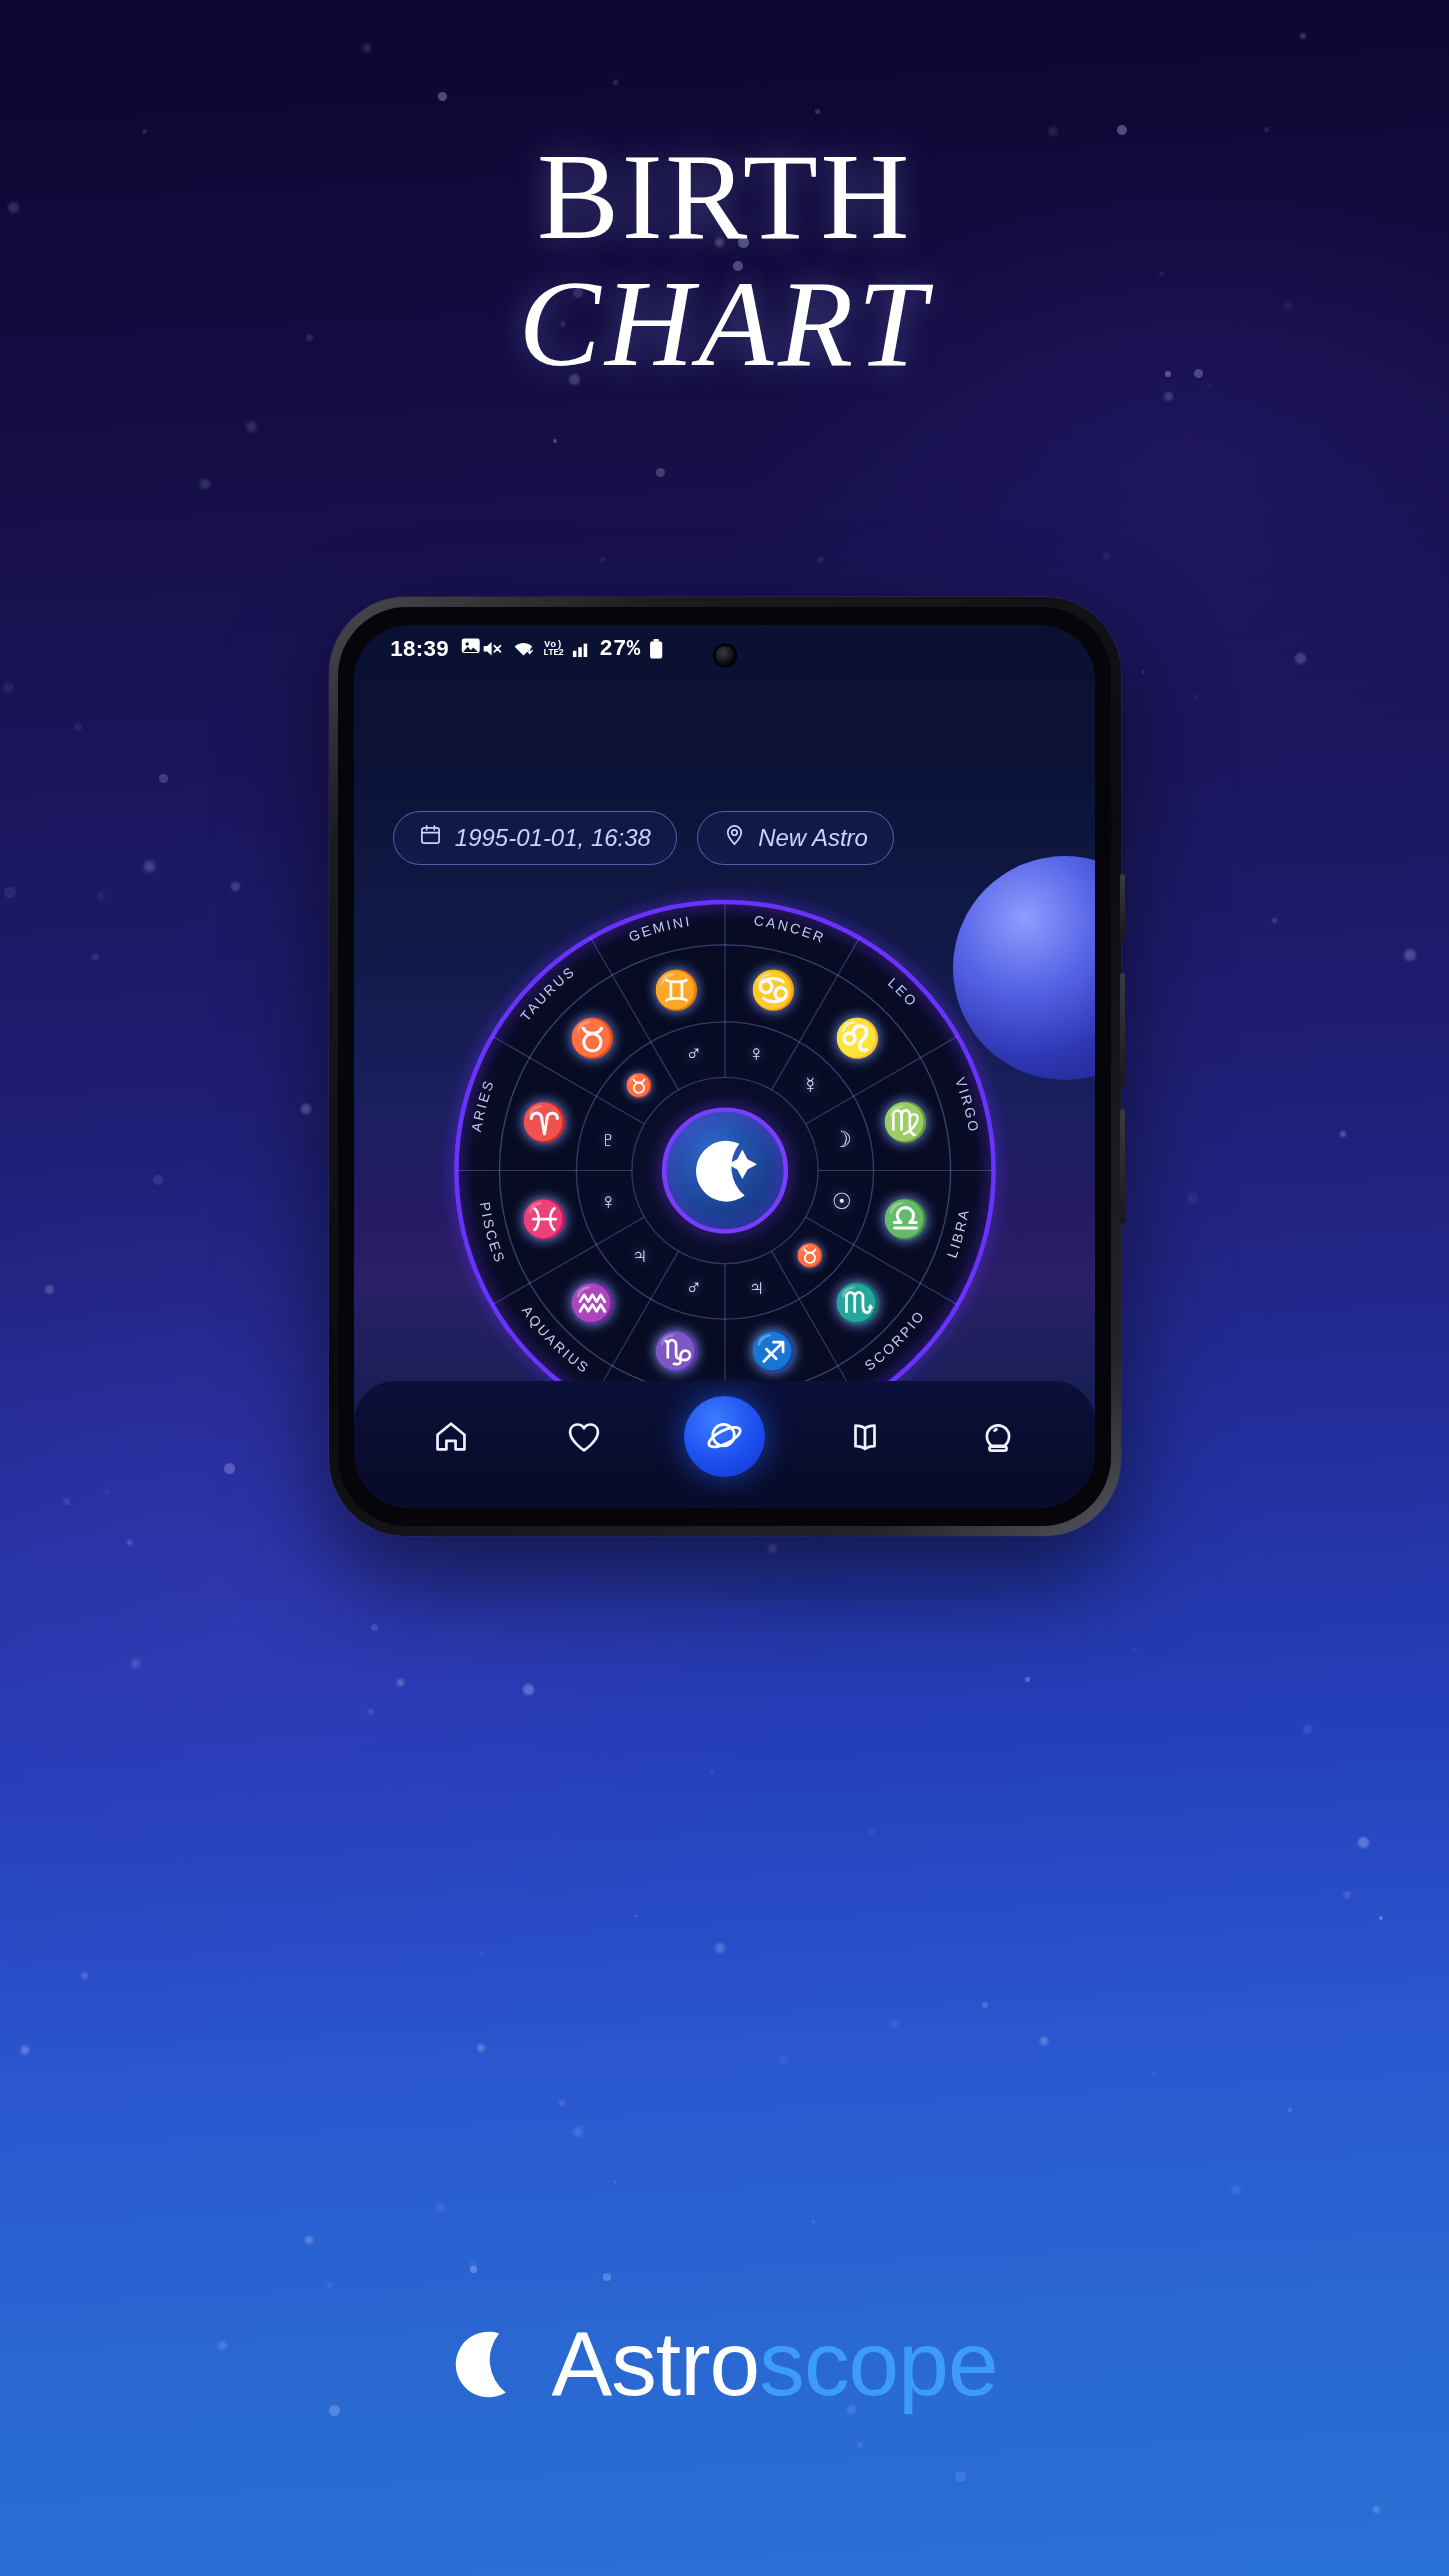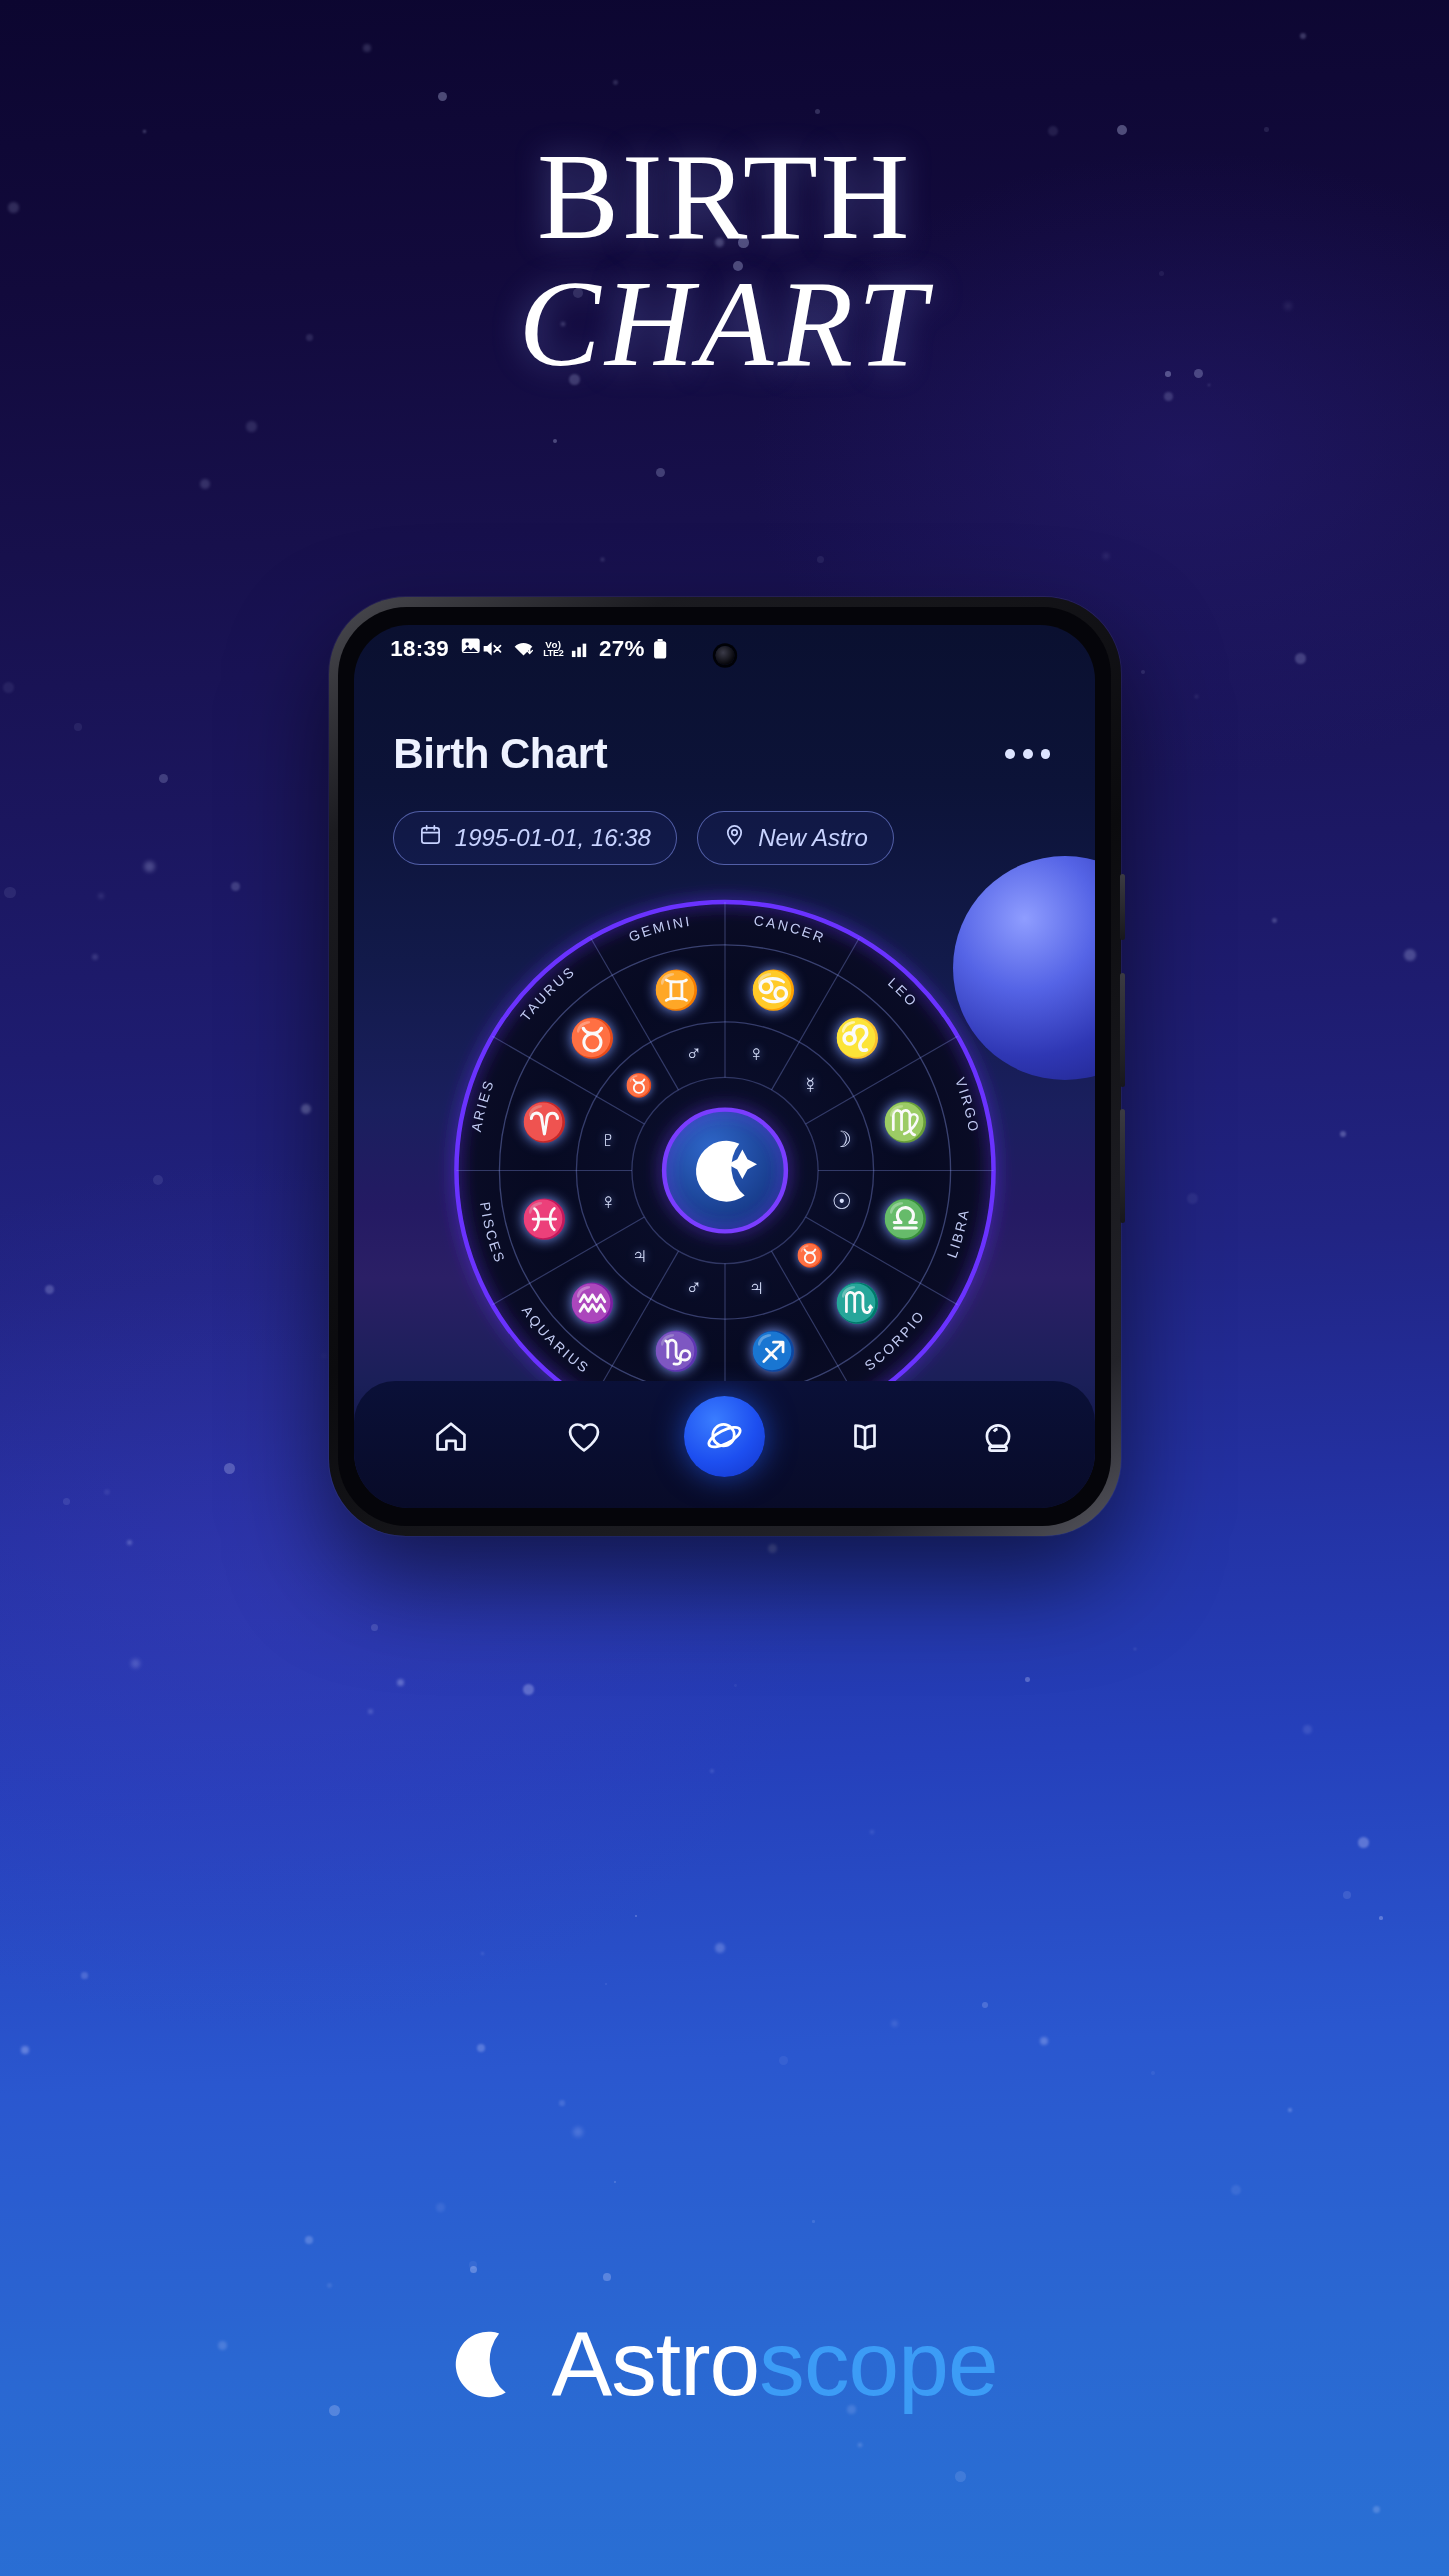--- a/index.html
+++ b/index.html
@@ -69,21 +69,21 @@
   .btn-side.c { top:512px; height:114px; }
 
   
   .statusbar {
     position:absolute; top:0; left:0; right:0; height:48px;
     display:flex; align-items:center; justify-content:flex-start;
     padding:9px 36px; color:#ffffff; font-size:22.4px; font-weight:600;
     letter-spacing:0.3px; z-index:9;
   }
   .sb-left { display:flex; align-items:center; gap:10.7px; }
-  .sb-right { display:flex; align-items:center; gap:8px; font-size:22.4px; }
+  .sb-right { display:flex; align-items:center; gap:8px; font-size:22.4px;font-family:Liberation Mono, monospace; }
   .sb-right svg { display:block; }
   .volte { font-size:9.8px; line-height:.95; font-weight:700; text-align:center; }
   .volte b { display:block; font-size:9px; letter-spacing:-0.3px; }
   .camhole {
     position:absolute; top:21.5px; left:50%; transform:translateX(-50%);
     width:19px; height:19px; border-radius:50%;
     background:radial-gradient(circle at 40% 35%,#3a3a48,#07070c 70%);
     box-shadow:0 0 0 2.7px rgba(0,0,0,.85); z-index:10;
   }
 
@@ -353,28 +353,20 @@
           <span>
             <svg width="14.3" height="21.5" viewBox="0 0 16 24">
                 <rect x="5" y="1" width="6" height="2.5" rx="1" fill="#fff"></rect>
                 <rect x="1.2" y="3.5" width="13.6" height="19.5" rx="3" fill="#fff"></rect>
               </svg>
           </span>
         </div>
       </div>
       <div class="camhole"></div>
 
-      <div class="app-head">
-        <div class="app-title">Birth Chart</div>
-        <div class="dots">
-            <i></i>
-            <i></i>
-            <i></i>
-          </div>
-      </div>
 
       <div class="chips">
         <div class="chip">
           <span>
             <svg width="23" height="23" viewBox="0 0 24 24" fill="none" stroke="#c8d3ff" stroke-width="1.8">
                 <rect x="3" y="5" width="18" height="16" rx="2.5"></rect>
                 <path d="M3 10h18M8 3v4M16 3v4" stroke-linecap="round"></path>
               </svg>
           </span>
           <span>1995-01-01, 16:38</span>

